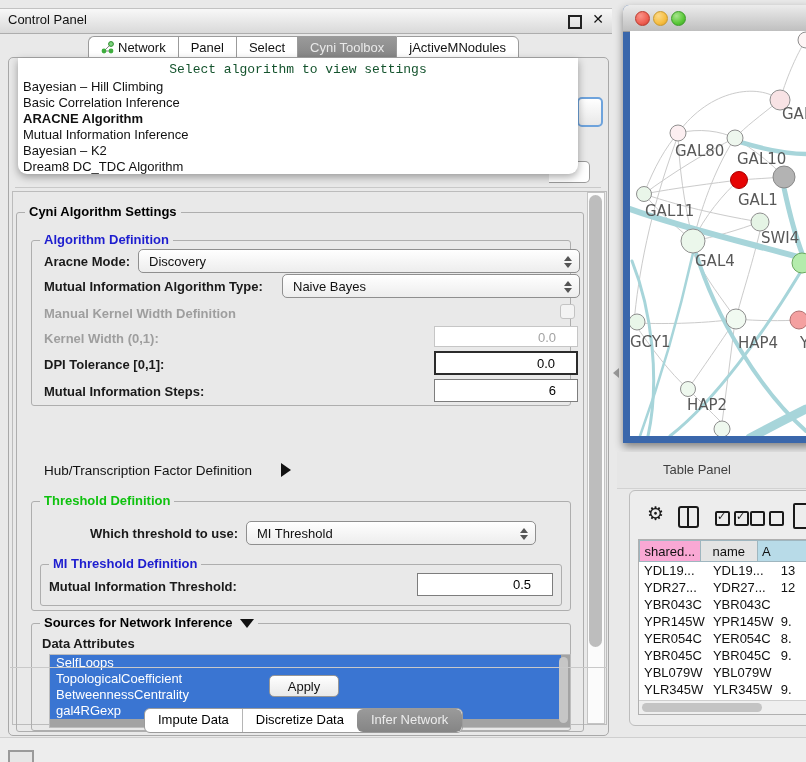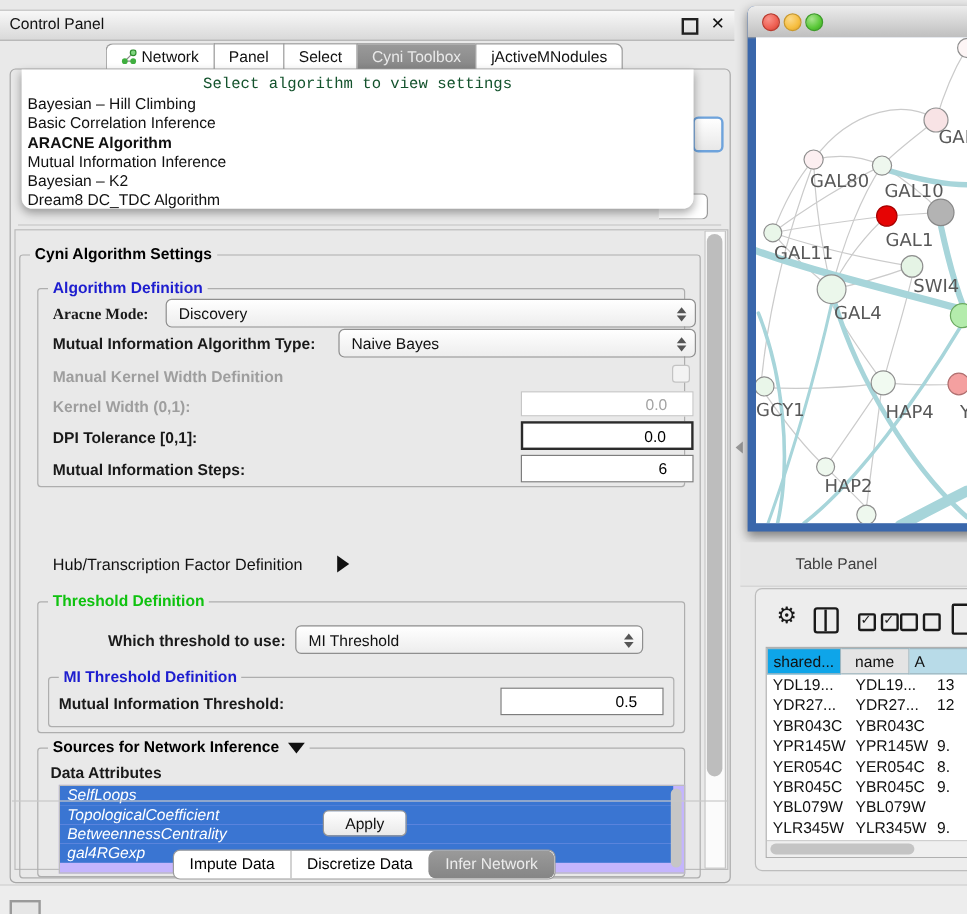--- a/index.html
+++ b/index.html
@@ -85,21 +85,21 @@
   <div class="abs scroll-col" style="left:578px;top:134px;width:16px;height:530px;">
     <div class="abs thumb" style="left:1px;top:2px;width:13px;height:452px;"></div>
   </div>
 
   <div class="abs groupbox" style="left:7px;top:141px;width:566px;height:518px;margin-top:13px;">
     <span class="legend">Cyni Algorithm Settings</span>
 
     <div class="abs groupbox" style="left:14px;top:27px;width:538px;height:164px;">
       <span class="legend" style="color:#1d1dcf;">Algorithm Definition</span>
 
-      <span class="abs lbl" style="left:12px;top:13px;font-family:Liberation Serif, serif;">Aracne Mode:</span>
+      <span class="abs lbl" style="left:12px;top:13px;">Aracne Mode:</span>
       <div class="abs combo" style="left:106px;top:8px;width:442px;">
         <span class="val">Discovery</span>
         <span class="arr">
             <span class="up"></span>
             <span class="dn"></span>
           </span>
       </div>
 
       <span class="abs lbl" style="left:12px;top:38px;">Mutual Information Algorithm Type:</span>
       <div class="abs combo" style="left:250px;top:33px;width:298px;">
@@ -143,21 +143,21 @@
         <span class="abs lbl" style="left:8px;top:14px;">Mutual Information Threshold:</span>
         <div class="abs field" style="left:376px;top:8px;width:136px;height:23px;border:1px solid #7d7d7d;">0.5</div>
       </div>
     </div>
 
     <div class="abs groupbox" style="left:14px;top:410px;width:538px;height:106px;">
       <span class="legend"><span>Sources for Network Inference</span>
         <span style="display:inline-block;width:0;height:0;border-left:7px solid transparent;border-right:7px solid transparent;border-top:9px solid #111;vertical-align:-1px;margin-left:4px;"></span>
       </span>
       <span class="abs lbl" style="left:10px;top:12px;">Data Attributes</span>
-      <div class="abs" style="left:17px;top:30px;width:520px;height:72px;background:#c4b5fd;border:1px solid #bdbdbd;overflow:hidden;font-style:italic;">
+      <div class="abs" style="left:17px;top:30px;width:520px;height:72px;background:#a3a3a3;border:1px solid #bdbdbd;overflow:hidden;">
         <div class="listsel" style="width:505px;">SelfLoops</div>
         <div class="listsel" style="width:505px;">TopologicalCoefficient</div>
         <div class="listsel" style="width:505px;">BetweennessCentrality</div>
         <div class="listsel" style="width:505px;">gal4RGexp</div>
         <div class="abs thumb" style="right:2px;top:2px;width:9px;height:66px;background:#c6c6c6;"></div>
       </div>
     </div>
   </div>
 
   <div class="abs etch" style="left:1px;top:609px;width:597px;"></div>
@@ -271,21 +271,21 @@
   <span class="abs" style="left:85px;top:20px;">
     <span class="chk on"></span><span class="chk on" style="margin-left:4px;"></span>
   </span>
   <span class="abs" style="left:120px;top:20px;">
     <span class="chk"></span><span class="chk" style="margin-left:4px;"></span>
   </span>
   <span class="abs" style="left:163px;top:12px;width:16px;height:22px;border:2px solid #1a1a1a;border-radius:2px;background:#ededed;"></span>
 
   <div class="abs" style="left:8px;top:48px;width:169px;height:174px;background:#fff;border:1px solid #b0b0b0;overflow:hidden;">
     <div style="display:flex;">
-      <div class="th" style="width:75px;background:#0ea5e9;border-left:1px solid #9fb6bf;">shared...</div>
+      <div class="th" style="width:75px;background:#f9a8d4;border-left:1px solid #9fb6bf;">shared...</div>
       <div class="th" style="width:70px;background:#e4e4e4;">name</div>
       <div class="th" style="width:60px;background:#b8dbe8;text-align:left;padding-left:4px;">A</div>
     </div>
     <div style="display:flex;">
         <div class="td" style="width:71px;padding-left:5px;">YDL19...</div>
         <div class="td" style="width:70px;">YDL19...</div>
         <div class="td" style="width:28px;">13</div>
       </div>
     <div style="display:flex;">
         <div class="td" style="width:71px;padding-left:5px;">YDR27...</div>

